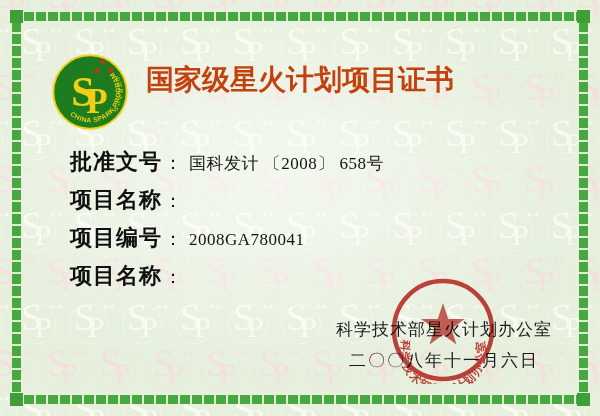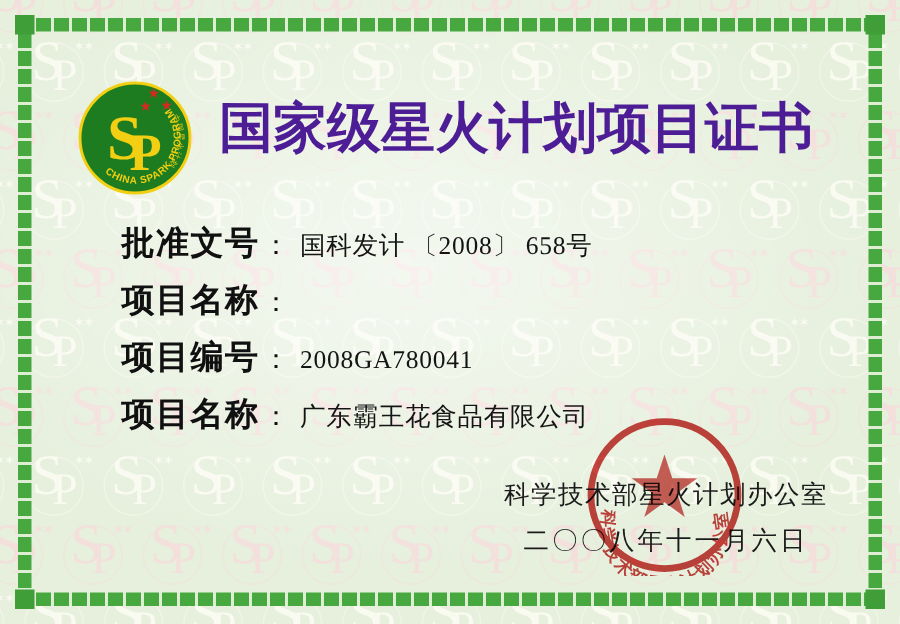--- a/index.html
+++ b/index.html
@@ -25,23 +25,23 @@
   .strip.v{top:12px;bottom:12px;width:9px;background:repeating-linear-gradient(0deg,#46a83e 0 10px,#ddeed2 10px 12px);}
   .strip.top{top:12px;} .strip.bottom{bottom:12px;}
   .strip.left{left:12px;} .strip.right{right:12px;}
   .corner{position:absolute;z-index:4;width:13px;height:13px;background:#3f9e38;}
   .corner.tl{left:10px;top:10px;} .corner.tr{right:10px;top:10px;}
   .corner.bl{left:10px;bottom:10px;} .corner.br{right:10px;bottom:10px;}
   
   .emblem{position:absolute;left:51px;top:53px;width:78px;height:78px;z-index:5;}
   
   .title{position:absolute;left:146px;top:61px;z-index:5;margin:0;
-    font-size:36px;font-weight:700;color:#4c1d95;letter-spacing:0px;white-space:nowrap;text-align:right;}
+    font-size:28px;font-weight:700;color:#c2410c;letter-spacing:0px;white-space:nowrap;text-align:right;}
   
-  .fields{position:absolute;left:70px;top:147px;z-index:5;margin-left:11px;}
+  .fields{position:absolute;left:70px;top:147px;z-index:5;}
   .frow{display:flex;align-items:baseline;margin-bottom:13px;height:25px;}
   .flabel{font-size:22px;font-weight:600;color:#101010;letter-spacing:1px;white-space:nowrap;}
   .fcolon{font-size:18px;color:#101010;margin:0 7px 0 2px;}
   .fvalue{font-size:17px;color:#141414;letter-spacing:.5px;white-space:nowrap;}
   
   .issuer{position:absolute;left:334px;top:318px;width:220px;z-index:5;text-align:center;color:#1b1b1b;}
   .issuer .org{font-size:17px;letter-spacing:1px;white-space:nowrap;}
   .issuer .date{font-size:17px;letter-spacing:2px;margin-top:8px;white-space:nowrap;}
   
   .seal{position:absolute;left:389px;top:276px;width:108px;height:108px;z-index:6;
@@ -808,21 +808,20 @@
         <span class="fcolon">：</span>
     </div>
     <div class="frow">
       <span class="flabel">项目编号</span>
         <span class="fcolon">：</span>
         <span class="fvalue">2008GA780041</span>
     </div>
     <div class="frow">
       <span class="flabel">项目名称</span>
         <span class="fcolon">：</span>
-        <span class="fvalue">广东霸王花食品有限公司</span>
     </div>
   </div>
 
   <div class="issuer">
     <div class="org">科学技术部星火计划办公室</div>
     <div class="date">二〇〇八年十一月六日</div>
   </div>
 
   <svg class="seal" viewBox="0 0 108 108">
     <defs>

